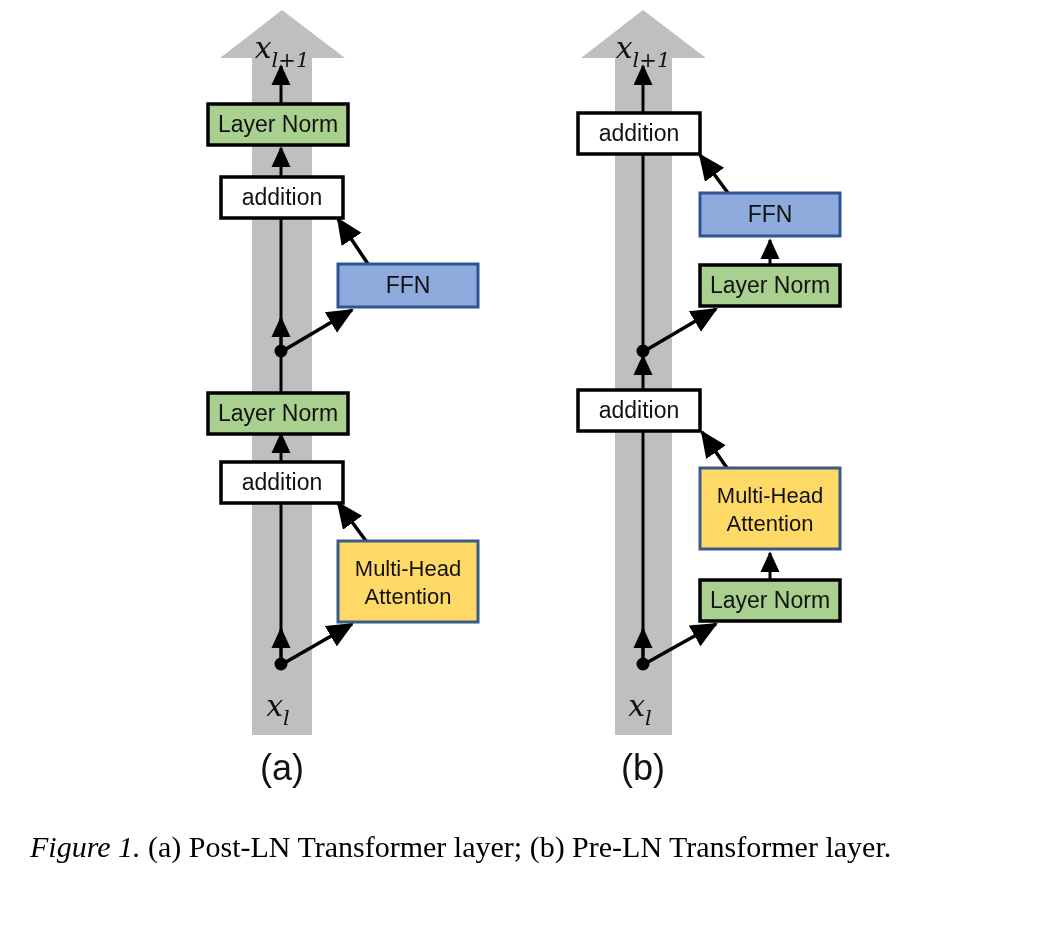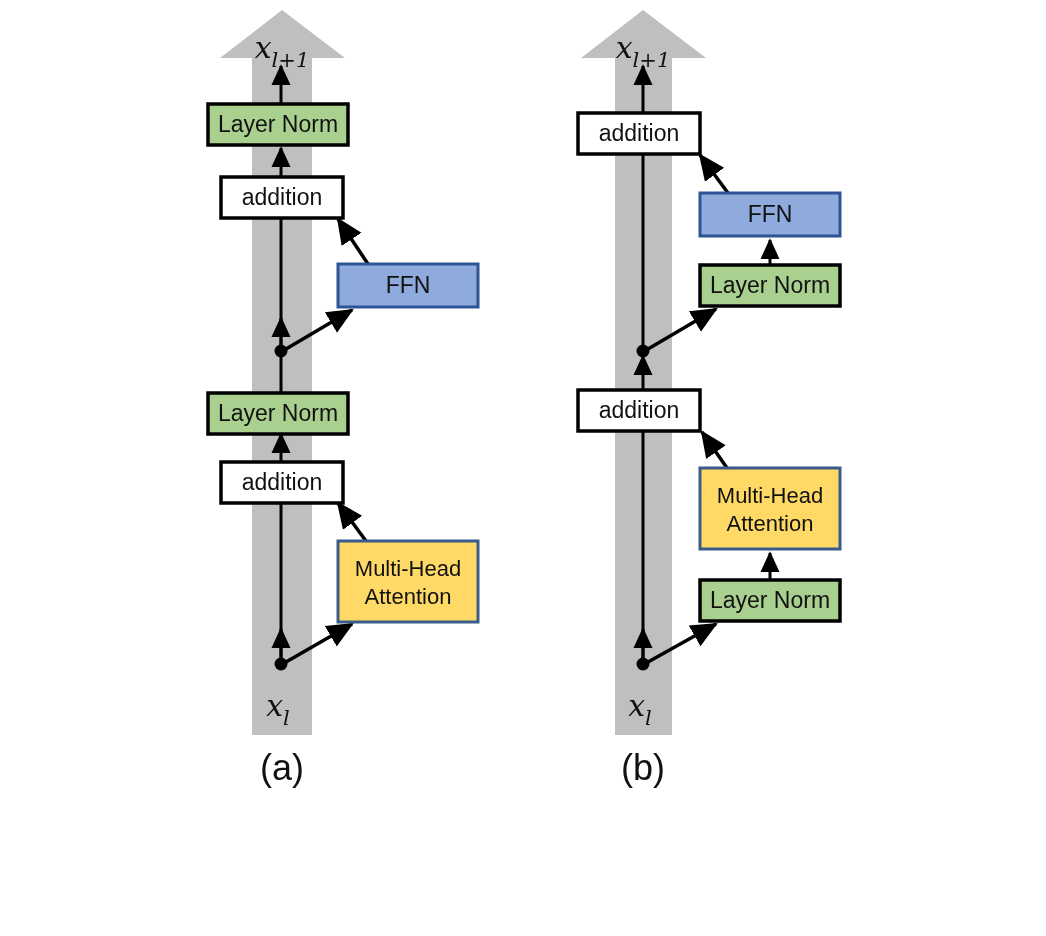--- a/index.html
+++ b/index.html
@@ -204,14 +204,17 @@
       </text>
 
       <text class="math-label" x="640" y="716">
         <tspan>x</tspan><tspan class="math-sub" dy="9">l</tspan>
       </text>
 
       <text class="panel-label" x="643" y="780">(b)</text>
     </g>
   </svg>
 
+  <div class="caption">
+    <span class="cap-em">Figure 1.</span><span> (a) Post-LN Transformer layer; (b) Pre-LN Transformer layer.</span>
+  </div>
 
 </div>
 
 </body></html>

